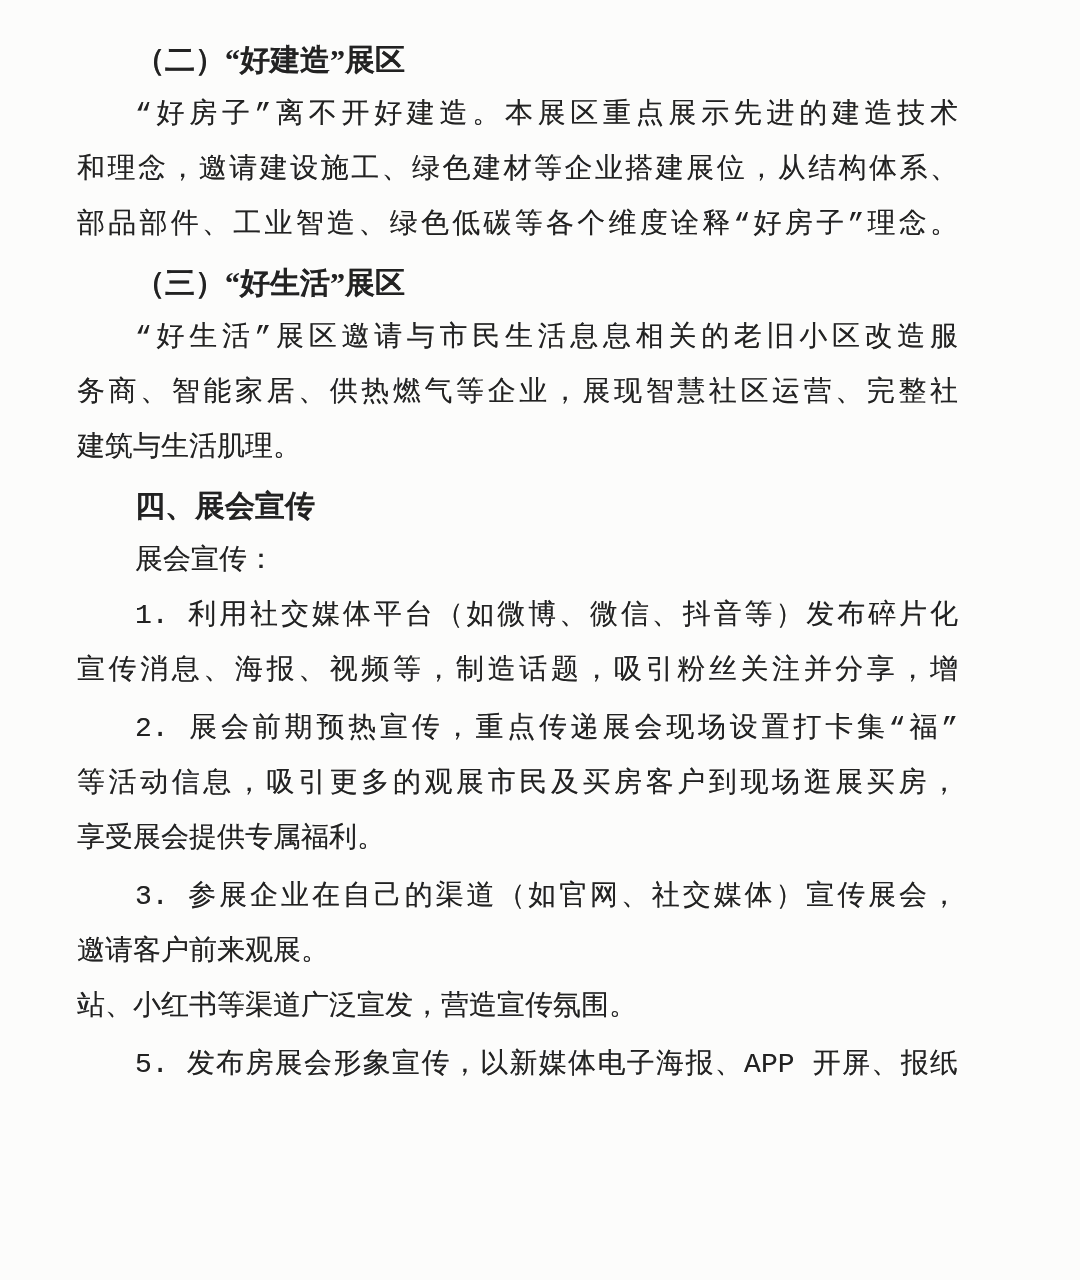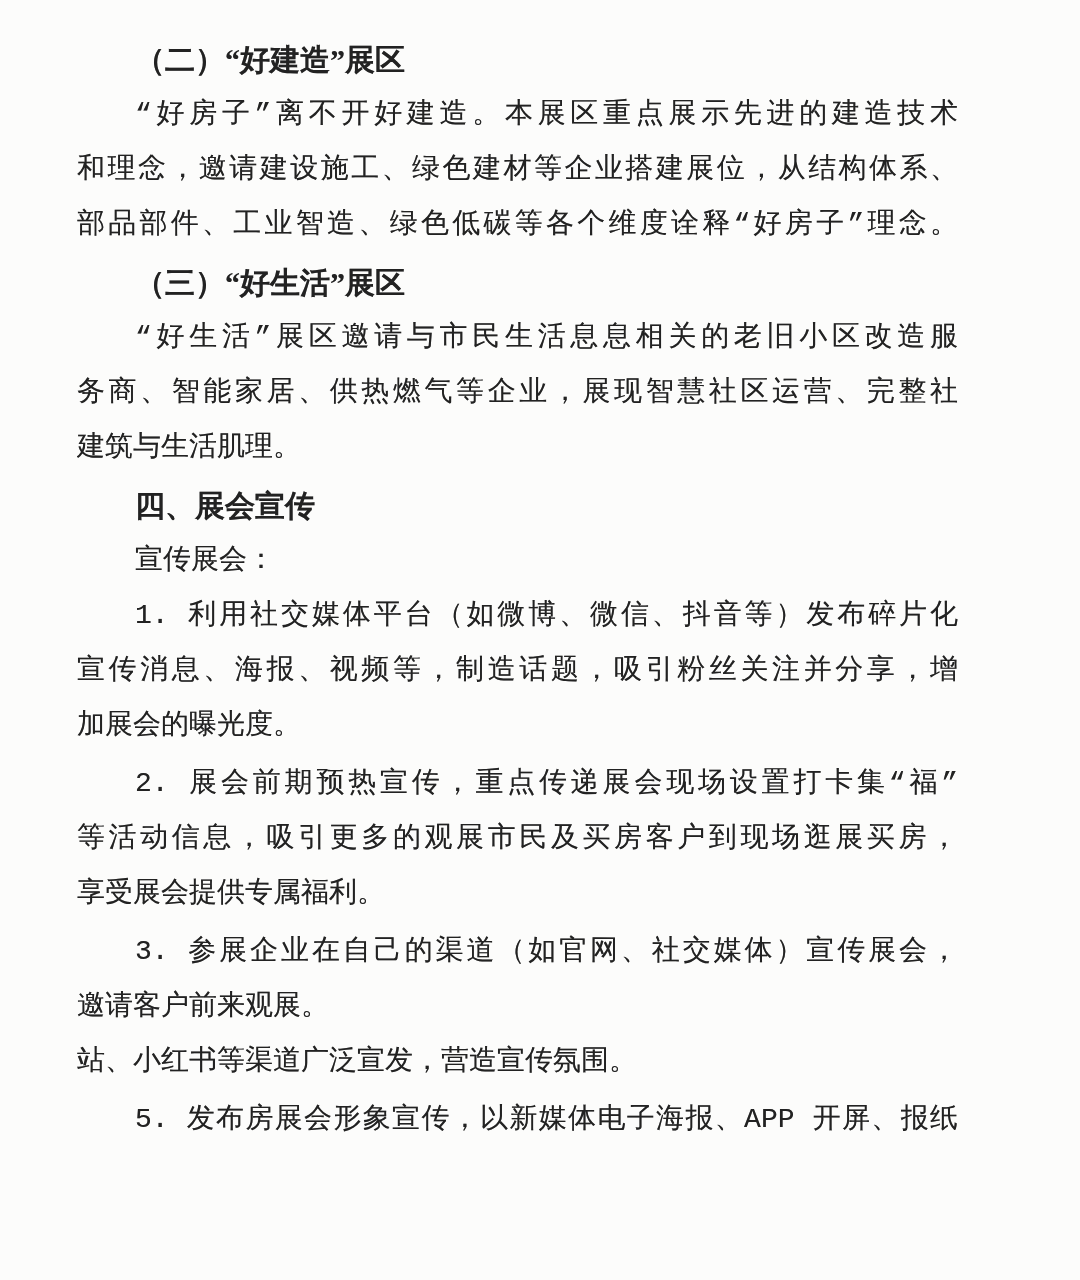--- a/index.html
+++ b/index.html
@@ -56,24 +56,23 @@
 <div class="page" id="doc-root">
     <div class="line h-serif indent">（二）“好建造”展区</div>
     <div class="line body indent fill">“好房子”离不开好建造。本展区重点展示先进的建造技术</div>
     <div class="line body fill">和理念，邀请建设施工、绿色建材等企业搭建展位，从结构体系、</div>
     <div class="line body fill">部品部件、工业智造、绿色低碳等各个维度诠释“好房子”理念。</div>
     <div class="line h-serif indent gap">（三）“好生活”展区</div>
     <div class="line body indent fill">“好生活”展区邀请与市民生活息息相关的老旧小区改造服</div>
     <div class="line body fill">务商、智能家居、供热燃气等企业，展现智慧社区运营、完整社</div>
     <div class="line body">建筑与生活肌理。</div>
     <div class="line h-hei indent gap">四、展会宣传</div>
-    <div class="line body indent">宣传展会：</div>
+    <div class="line body indent">展会宣传：</div>
     <div class="line body indent fill">1. 利用社交媒体平台（如微博、微信、抖音等）发布碎片化</div>
     <div class="line body fill">宣传消息、海报、视频等，制造话题，吸引粉丝关注并分享，增</div>
-    <div class="line body">加展会的曝光度。</div>
     <div class="line body indent fill gap">2. 展会前期预热宣传，重点传递展会现场设置打卡集“福”</div>
     <div class="line body fill">等活动信息，吸引更多的观展市民及买房客户到现场逛展买房，</div>
     <div class="line body">享受展会提供专属福利。</div>
     <div class="line body indent fill gap">3. 参展企业在自己的渠道（如官网、社交媒体）宣传展会，</div>
     <div class="line body">邀请客户前来观展。</div>
     <div class="line body">站、小红书等渠道广泛宣发，营造宣传氛围。</div>
     <div class="line body indent fill gap">5. 发布房展会形象宣传，以新媒体电子海报、APP 开屏、报纸</div>
   </div>
 
 </body></html>

